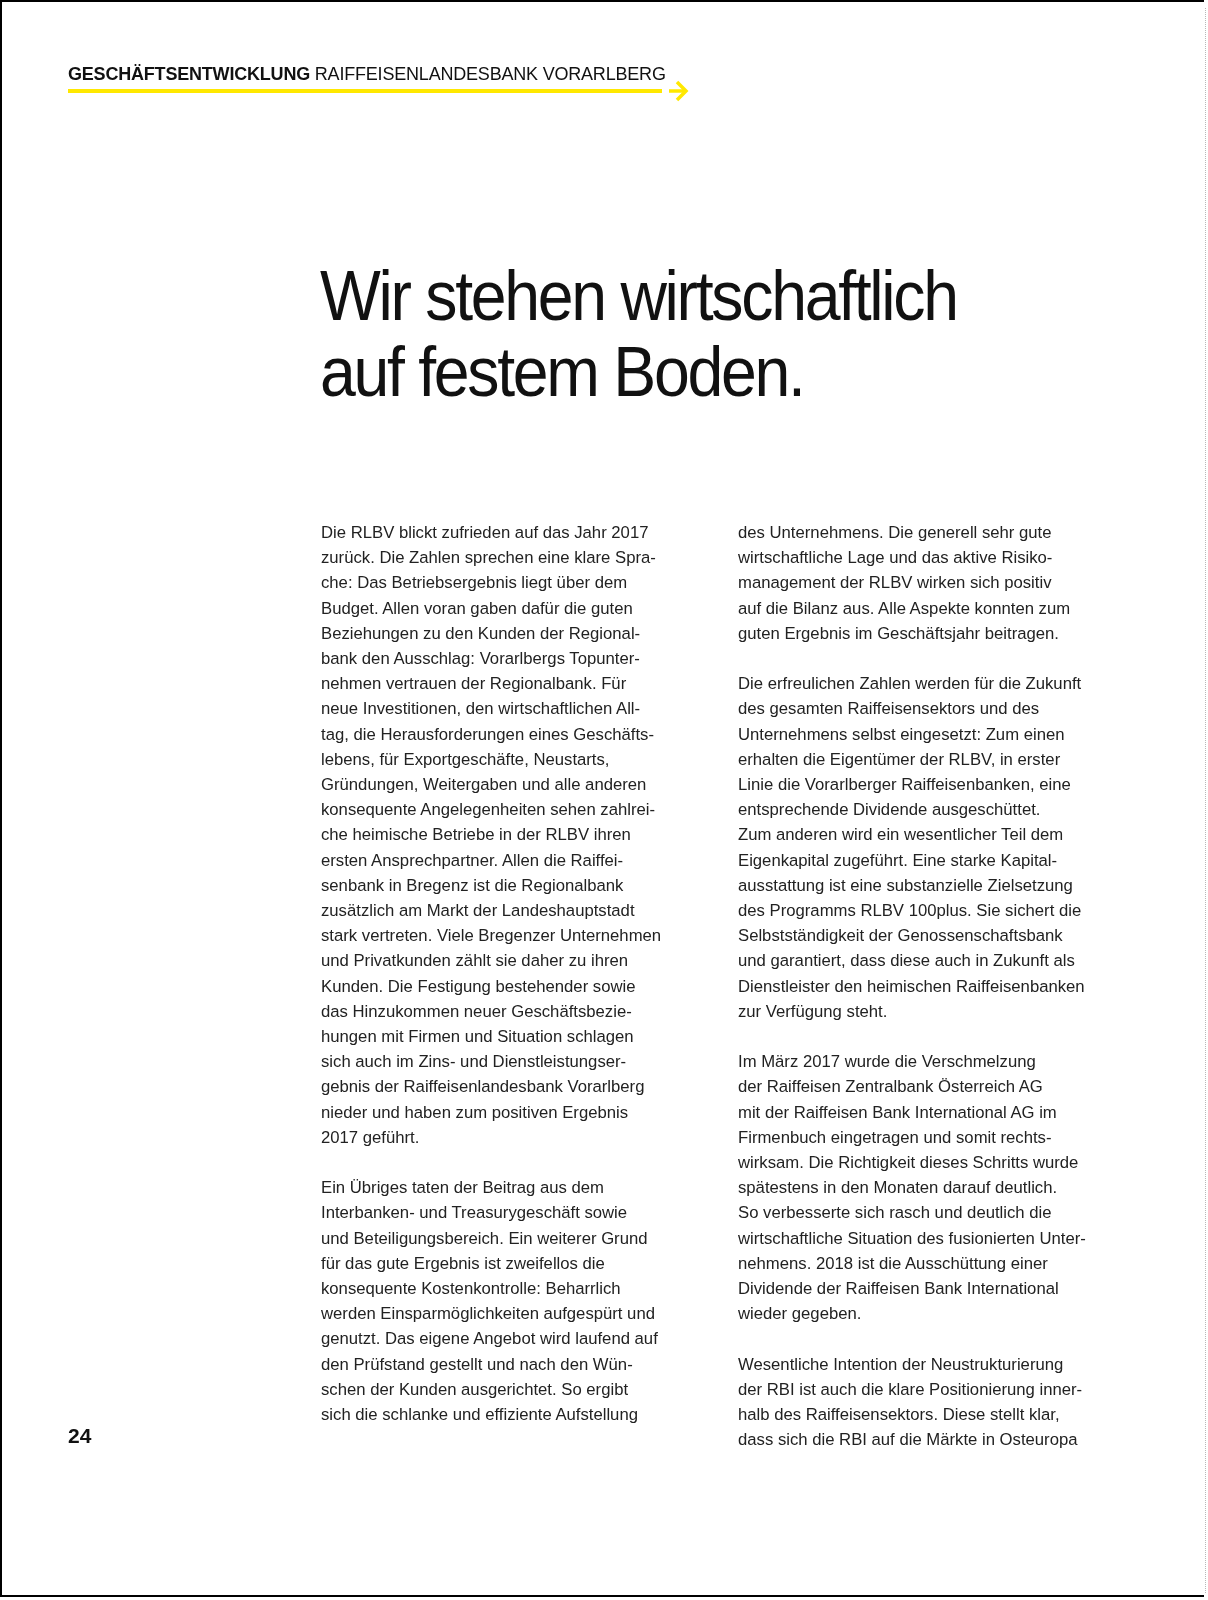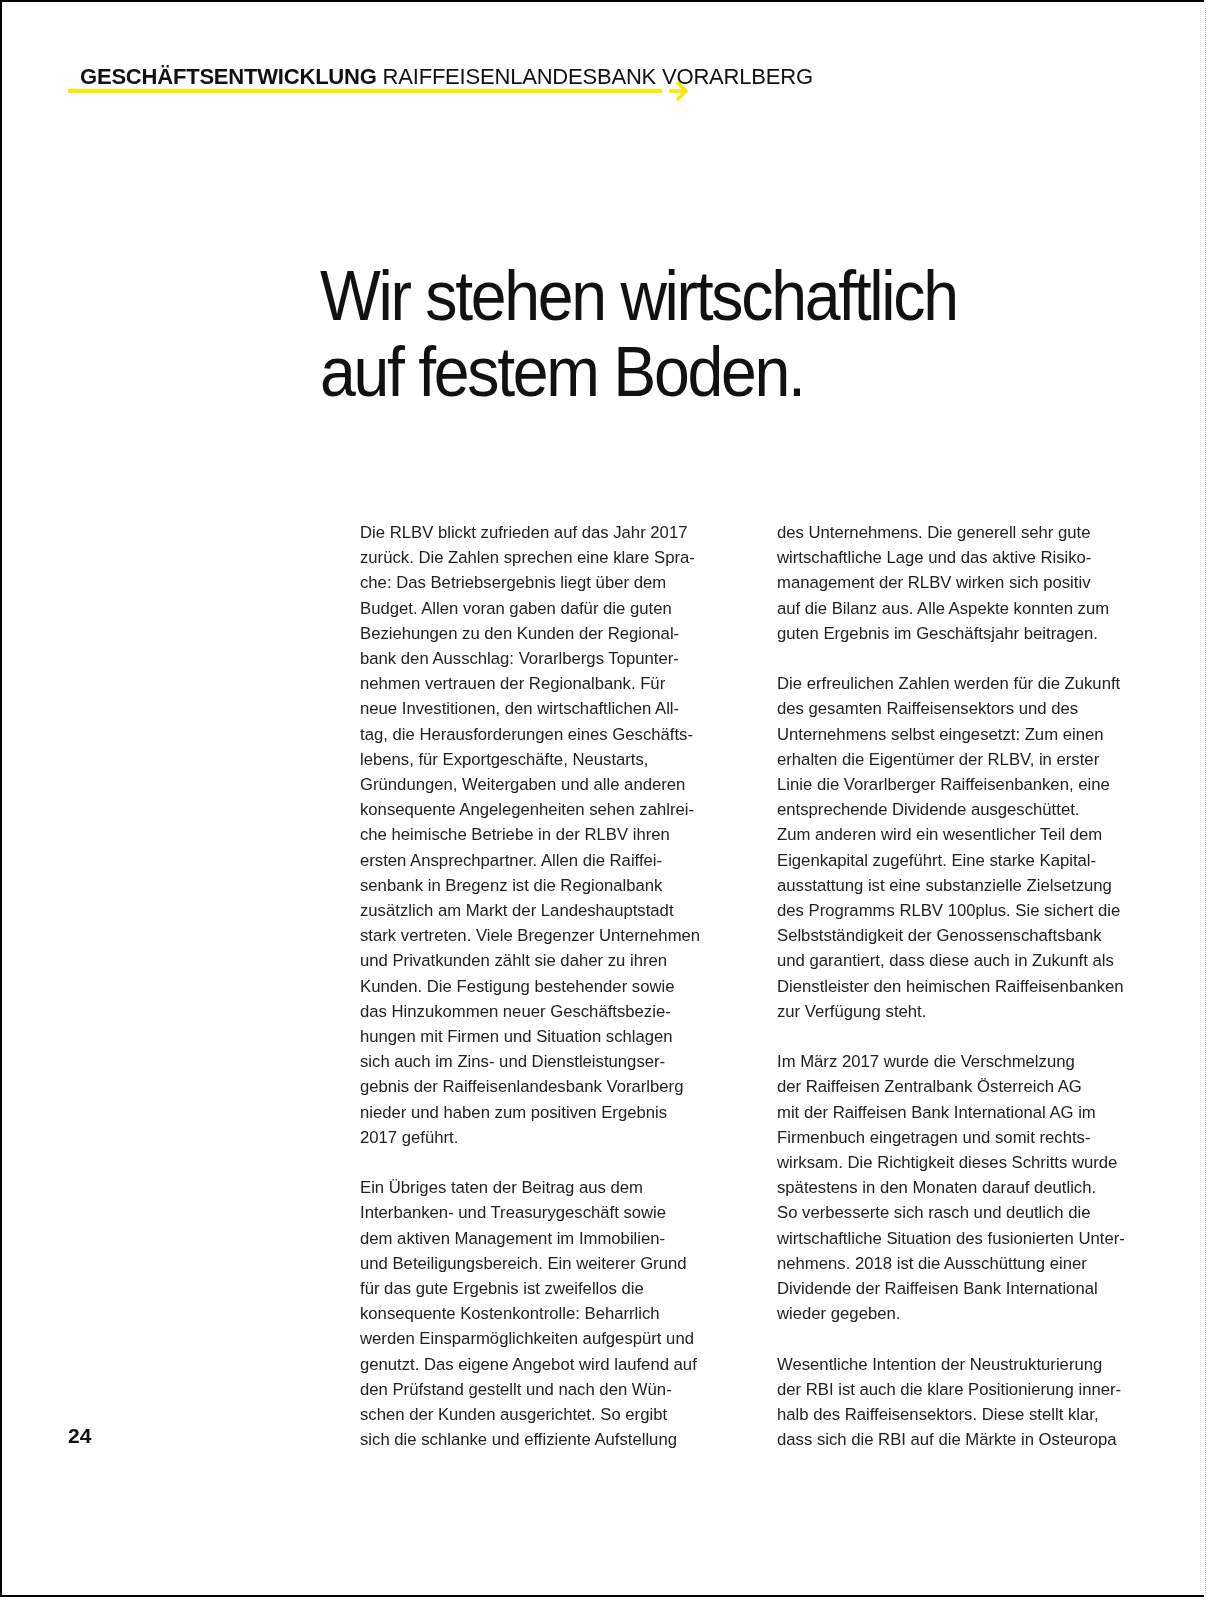--- a/index.html
+++ b/index.html
@@ -7,39 +7,39 @@
     .page {
       position: absolute; left: 0; top: 0; width: 1204px; height: 1597px;
       border-top: 2px solid #000; border-left: 2px solid #000; border-bottom: 2px solid #000;
       box-sizing: border-box; background: #fff;
     }
     .right-edge {
       position: absolute; left: 1205px; top: 8px; width: 0; height: 1585px;
       border-left: 1px dotted #b8b8b8;
     }
     .header {
-      position: absolute; left: 78px; top: 62px;
-      font-family: "Liberation Sans", sans-serif; font-size: 22px; color: #111;
+      position: absolute; left: 66px; top: 62px;
+      font-family: "Liberation Sans", sans-serif; font-size: 18px; color: #111;
       white-space: nowrap; letter-spacing: -0.2px;
     }
     .header .bold { font-weight: bold; }
     .header-rule {
       position: absolute; left: 66px; top: 87px; width: 594px; height: 4px; background: #ffe800;
     }
     .header-arrow { position: absolute; left: 665px; top: 78px; width: 22px; height: 22px; }
     .headline {
       position: absolute; left: 318px; top: 256px;
       font-family: "Liberation Sans", sans-serif; font-weight: normal;
       font-size: 70px; line-height: 76px; color: #111;
       letter-spacing: -2.5px; transform: scaleX(0.92); transform-origin: left top;
       margin: 0; white-space: nowrap;
     }
     .col {
       position: absolute; top: 518px; width: 390px;
-      font-family: "Liberation Sans", sans-serif; font-size: 16.7px; line-height: 25.2px; color: #222; margin-left: 39px;
+      font-family: "Liberation Sans", sans-serif; font-size: 16.7px; line-height: 25.2px; color: #222;
     }
     .col-left { left: 319px; }
     .col-right { left: 736px; }
     .col p { margin: 0 0 25.2px 0; }
     .line { display: block; white-space: nowrap; }
     .page-number {
       position: absolute; left: 66px; top: 1422px;
       font-family: "Liberation Sans", sans-serif; font-weight: bold; font-size: 21px; color: #111;
     }
   </style>
@@ -86,21 +86,20 @@
       <span class="line">das Hinzukommen neuer Geschäftsbezie-</span>
       <span class="line">hungen mit Firmen und Situation schlagen</span>
       <span class="line">sich auch im Zins- und Dienstleistungser-</span>
       <span class="line">gebnis der Raiffeisenlandesbank Vorarlberg</span>
       <span class="line">nieder und haben zum positiven Ergebnis</span>
       <span class="line">2017 geführt.</span>
     </p>
     <p>
       <span class="line">Ein Übriges taten der Beitrag aus dem</span>
       <span class="line">Interbanken- und Treasurygeschäft sowie</span>
-      <span class="line">dem aktiven Management im Immobilien-</span>
       <span class="line">und Beteiligungsbereich. Ein weiterer Grund</span>
       <span class="line">für das gute Ergebnis ist zweifellos die</span>
       <span class="line">konsequente Kostenkontrolle: Beharrlich</span>
       <span class="line">werden Einsparmöglichkeiten aufgespürt und</span>
       <span class="line">genutzt. Das eigene Angebot wird laufend auf</span>
       <span class="line">den Prüfstand gestellt und nach den Wün-</span>
       <span class="line">schen der Kunden ausgerichtet. So ergibt</span>
       <span class="line">sich die schlanke und effiziente Aufstellung</span>
     </p>
   </div>

